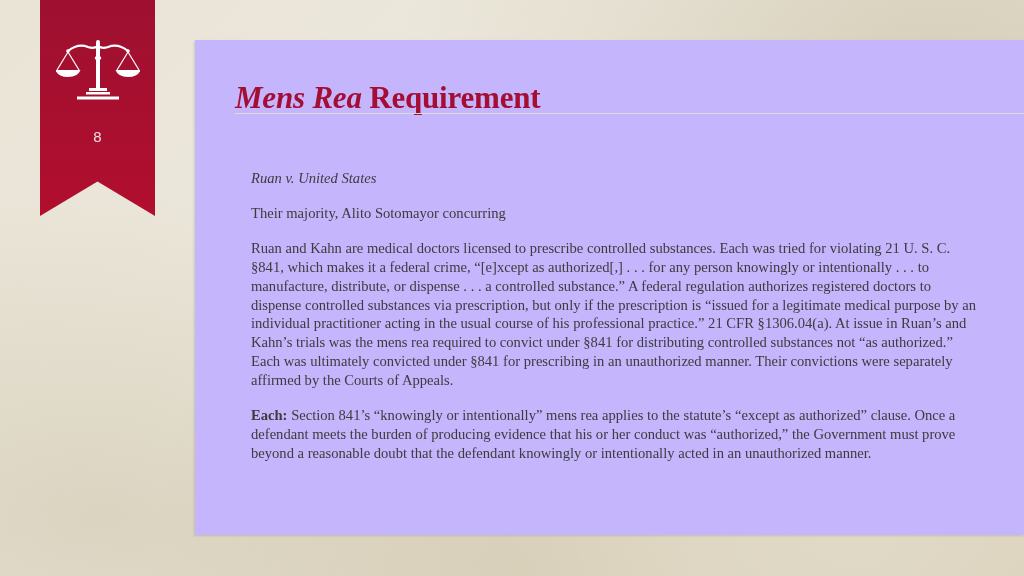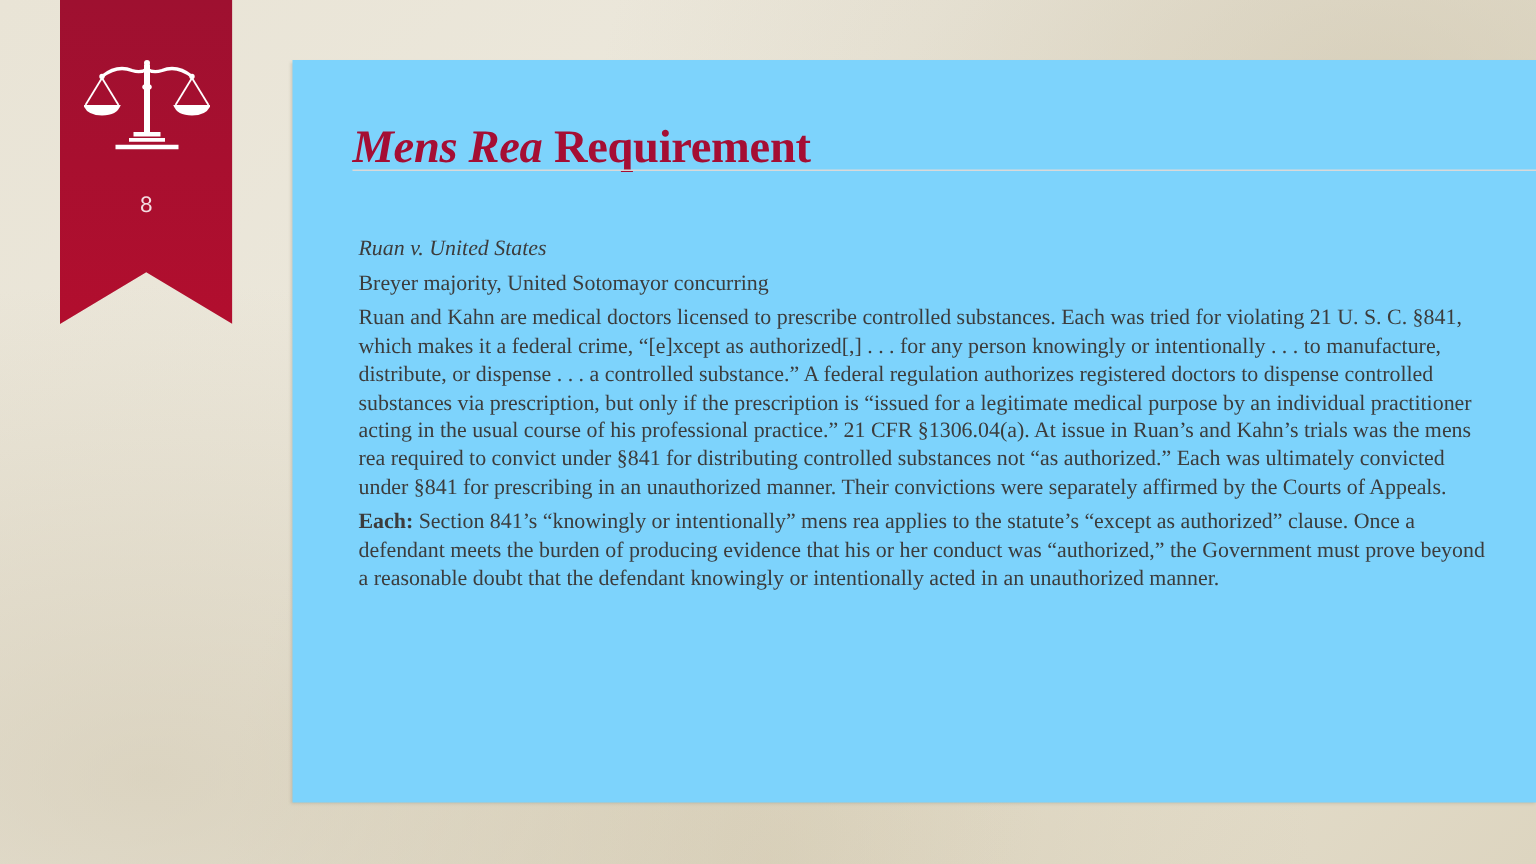--- a/index.html
+++ b/index.html
@@ -43,21 +43,21 @@
     color: #f3dde2;
     font-family: "Liberation Sans", sans-serif;
     font-size: 15px;
   }
   .card {
     position: absolute;
     left: 195px;
     top: 40px;
     width: 829px;
     height: 495px;
-    background: #7dd3fc;
+    background: #c4b5fd;
     box-shadow: -1px 1px 2px rgba(120,110,90,0.25);
   }
   .title {
     position: absolute;
     left: 40px;
     top: 40px;
     margin: 0;
     font-family: "Liberation Serif", serif;
     font-weight: bold;
     font-size: 31px;
@@ -80,21 +80,21 @@
     position: absolute;
     left: 40px;
     top: 113px;
     width: 760px;
     font-family: "Liberation Serif", serif;
     font-size: 14.6px;
     line-height: 18.9px;
     color: #3c3c3c;
   }
   .content p {
-    margin: 4px;
+    margin: 16px;
   }
   .content .case-name {
     font-style: italic;
   }
   .content .held-label {
     font-weight: bold;
   }
 </style>
 </head>
 <body>
@@ -127,17 +127,17 @@
   </svg>
   <div class="slide-number">8</div>
 </div>
 
 <div class="card">
   <h1 class="title"><span class="italic">Mens Rea</span><span> Requirement</span></h1>
   <div class="title-rule"></div>
 
   <div class="content">
     <p class="case-name">Ruan v. United States</p>
-    <p>Breyer majority, United Sotomayor concurring</p>
+    <p>Their majority, Alito Sotomayor concurring</p>
     <p>Ruan and Kahn are medical doctors licensed to prescribe controlled substances. Each was tried for violating 21 U. S. C. §841, which makes it a federal crime, “[e]xcept as authorized[,] . . . for any person knowingly or intentionally . . . to manufacture, distribute, or dispense . . . a controlled substance.” A federal regulation authorizes registered doctors to dispense controlled substances via prescription, but only if the prescription is “issued for a legitimate medical purpose by an individual practitioner acting in the usual course of his professional practice.” 21 CFR §1306.04(a). At issue in Ruan’s and Kahn’s trials was the mens rea required to convict under §841 for distributing controlled substances not “as authorized.” Each was ultimately convicted under §841 for prescribing in an unauthorized manner. Their convictions were separately affirmed by the Courts of Appeals.</p>
     <p><span class="held-label">Each:</span><span> Section 841’s “knowingly or intentionally” mens rea applies to the statute’s “except as authorized” clause. Once a defendant meets the burden of producing evidence that his or her conduct was “authorized,” the Government must prove beyond a reasonable doubt that the defendant knowingly or intentionally acted in an unauthorized manner.</span></p>
   </div>
 </div>
 
 </body></html>

